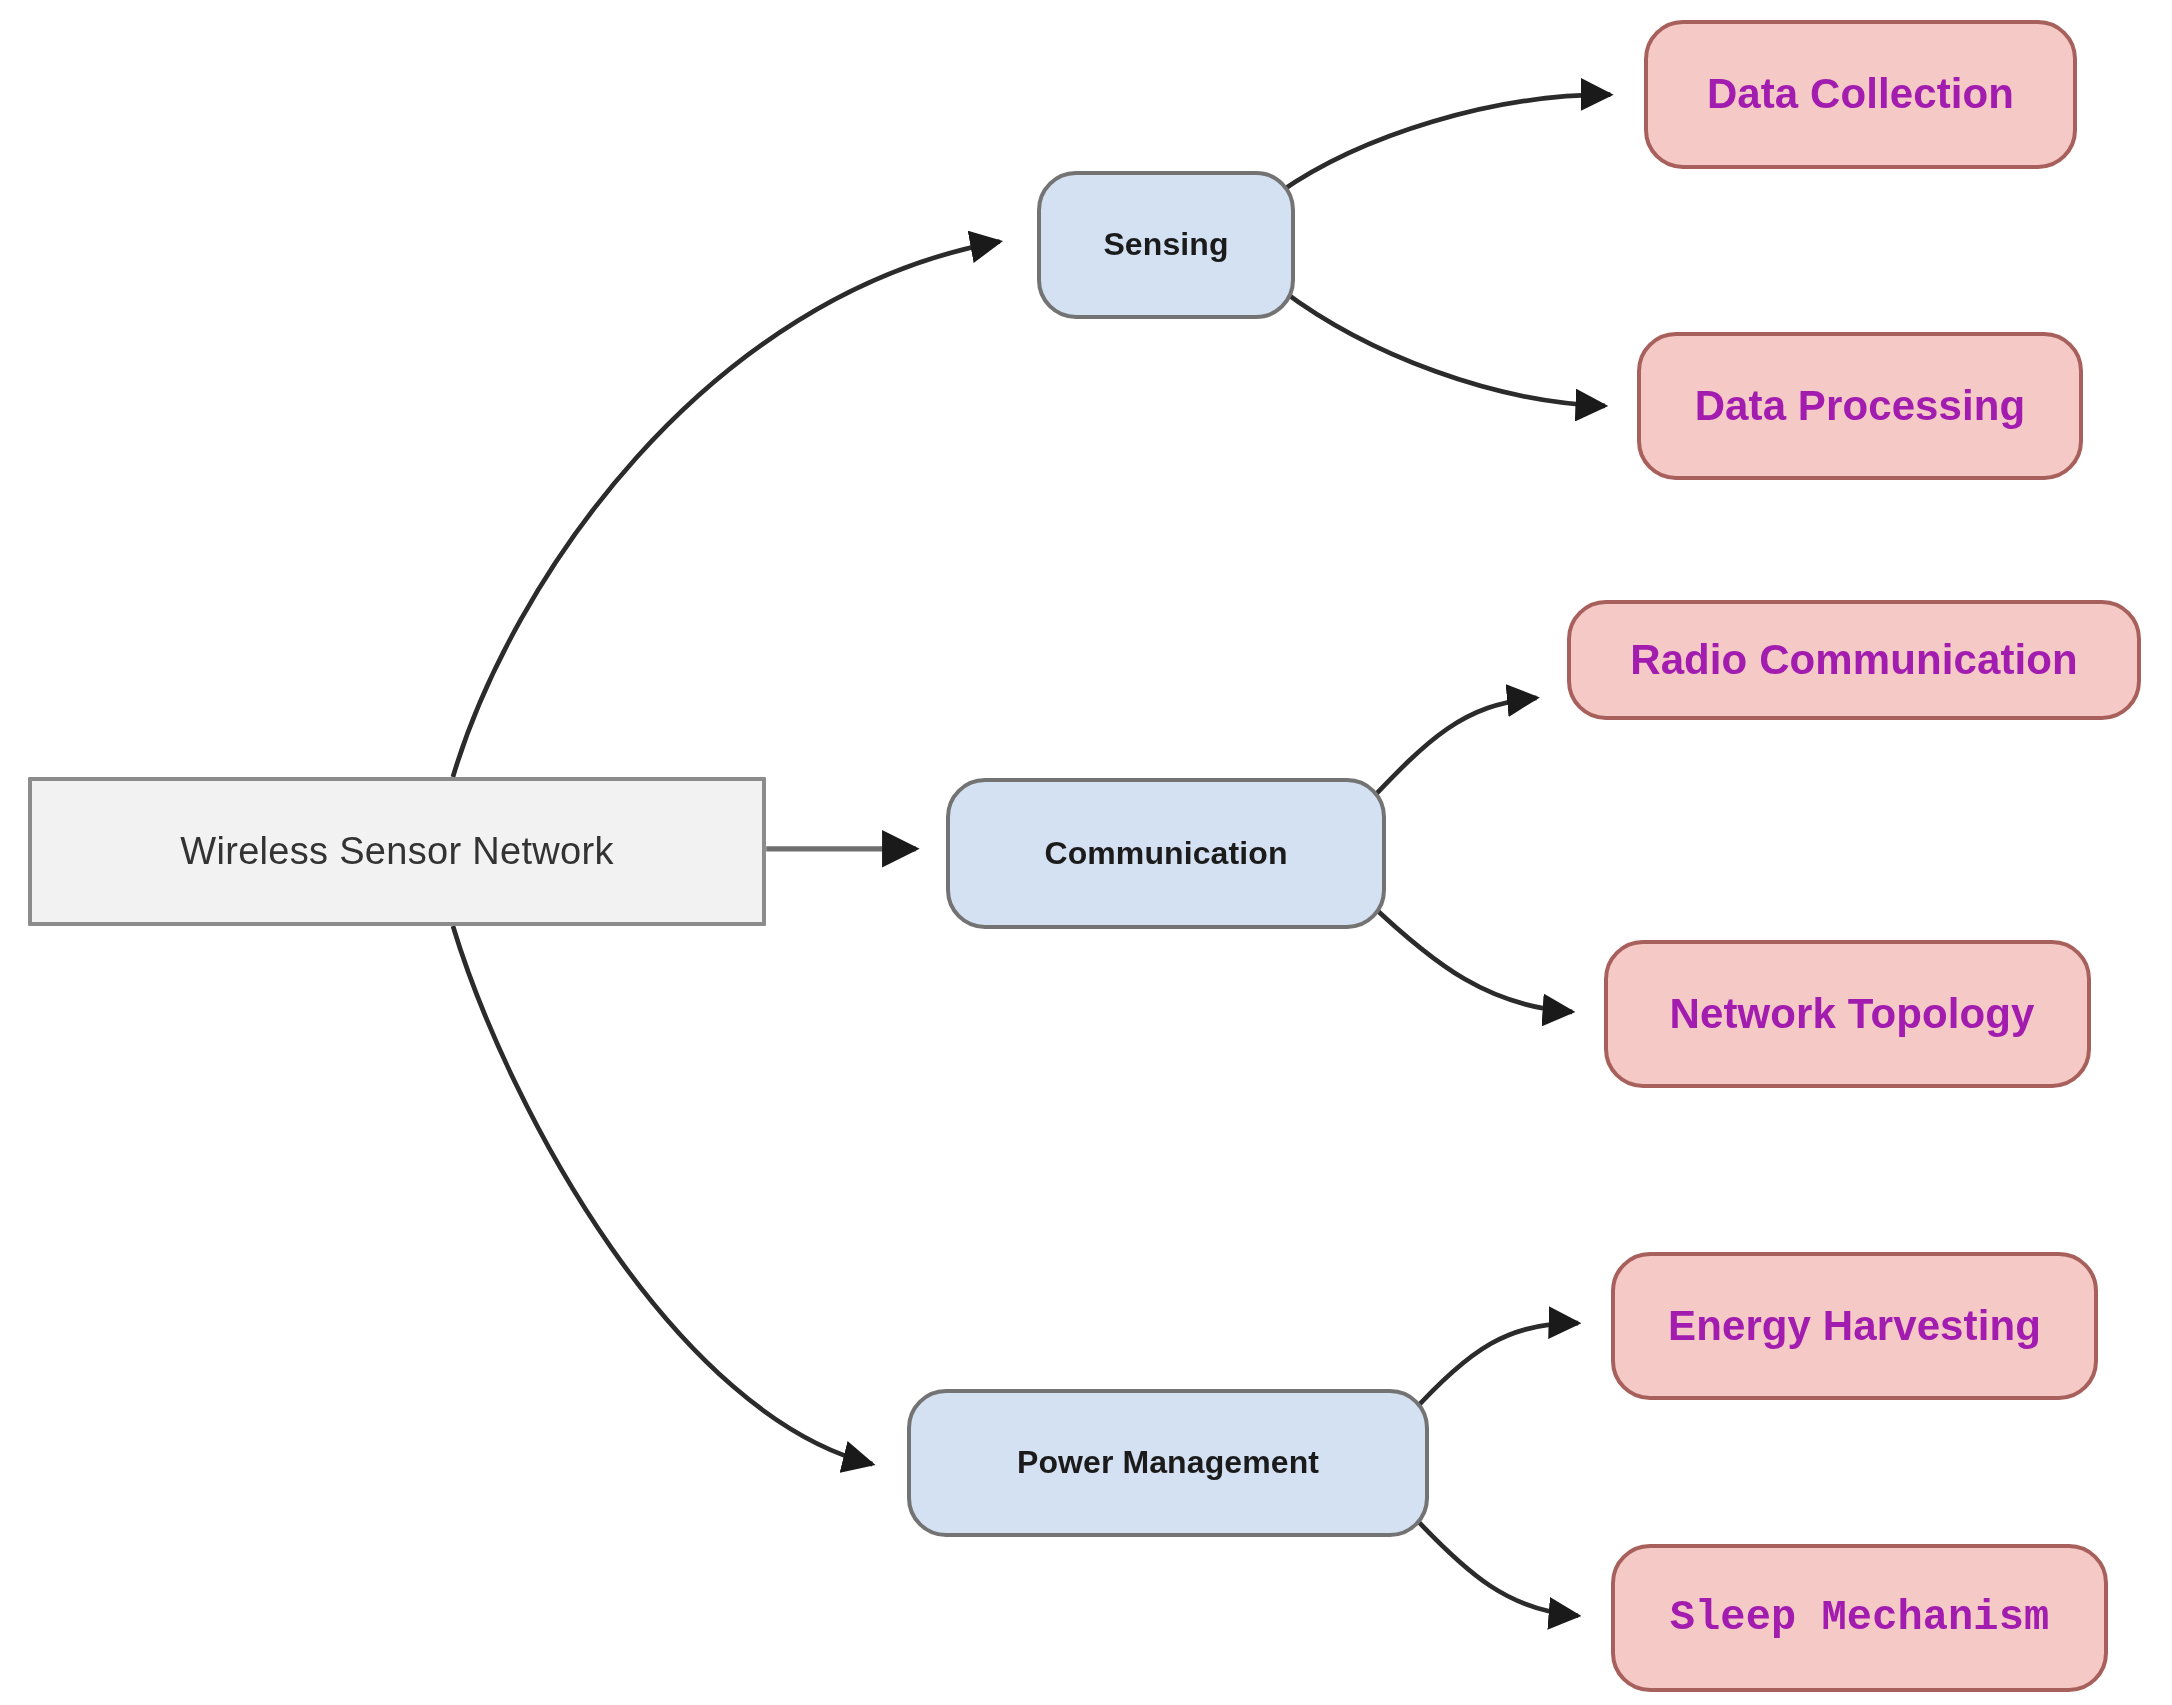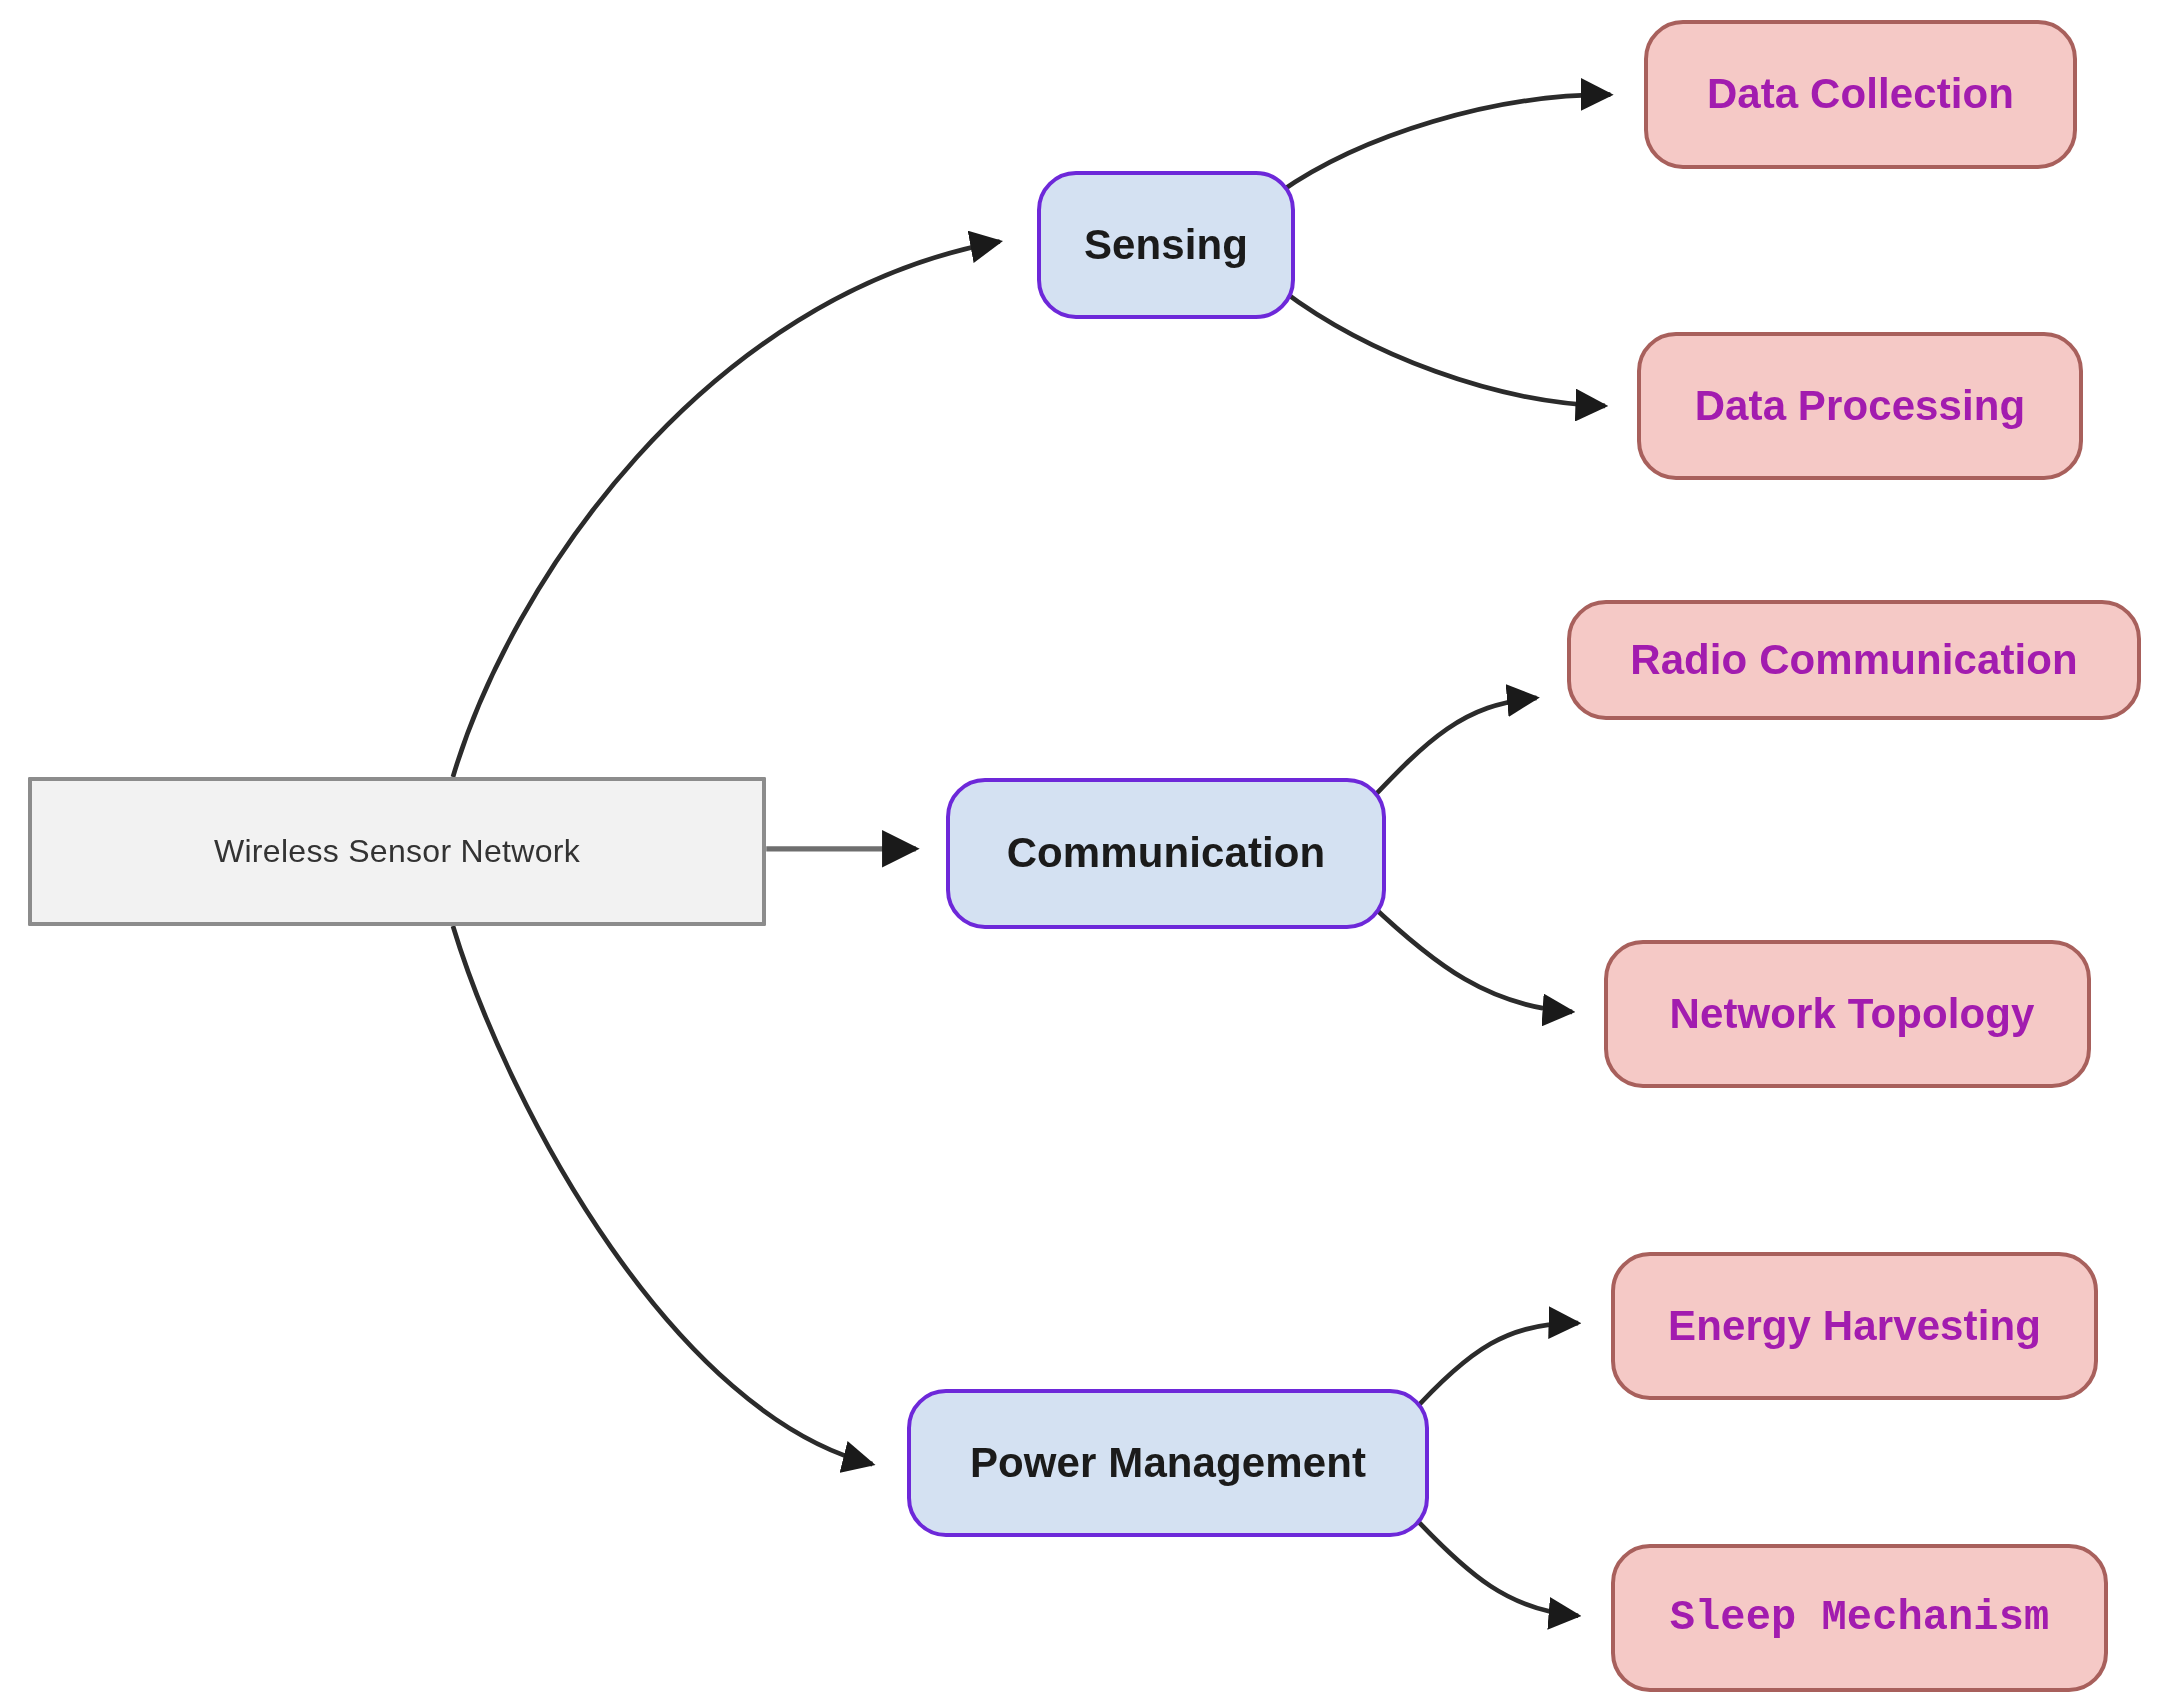--- a/index.html
+++ b/index.html
@@ -34,30 +34,30 @@
     justify-content: center;
     text-align: center;
     line-height: 1.1;
     white-space: nowrap;
   }
   .node-root {
     background: #f2f2f2;
     border: 4px solid #8c8c8c;
     border-radius: 1.3px;
     color: #333333;
-    font-size: 32px;
+    font-size: 38px;
     font-weight: 400;
     letter-spacing: 0.3px;
   }
   .node-branch {
     background: #d4e1f2;
-    border: 4px solid #6d28d9;
+    border: 4px solid #737373;
     border-radius: 39px;
     color: #1b1b1b;
-    font-size: 42px;
+    font-size: 32px;
     font-weight: 700;
     letter-spacing: 0.1px;
   }
   .node-leaf {
     background: #f5c9c6;
     border: 4px solid #a8605c;
     border-radius: 39px;
     color: #a21caf;
     font-size: 42px;
     font-weight: 700;

